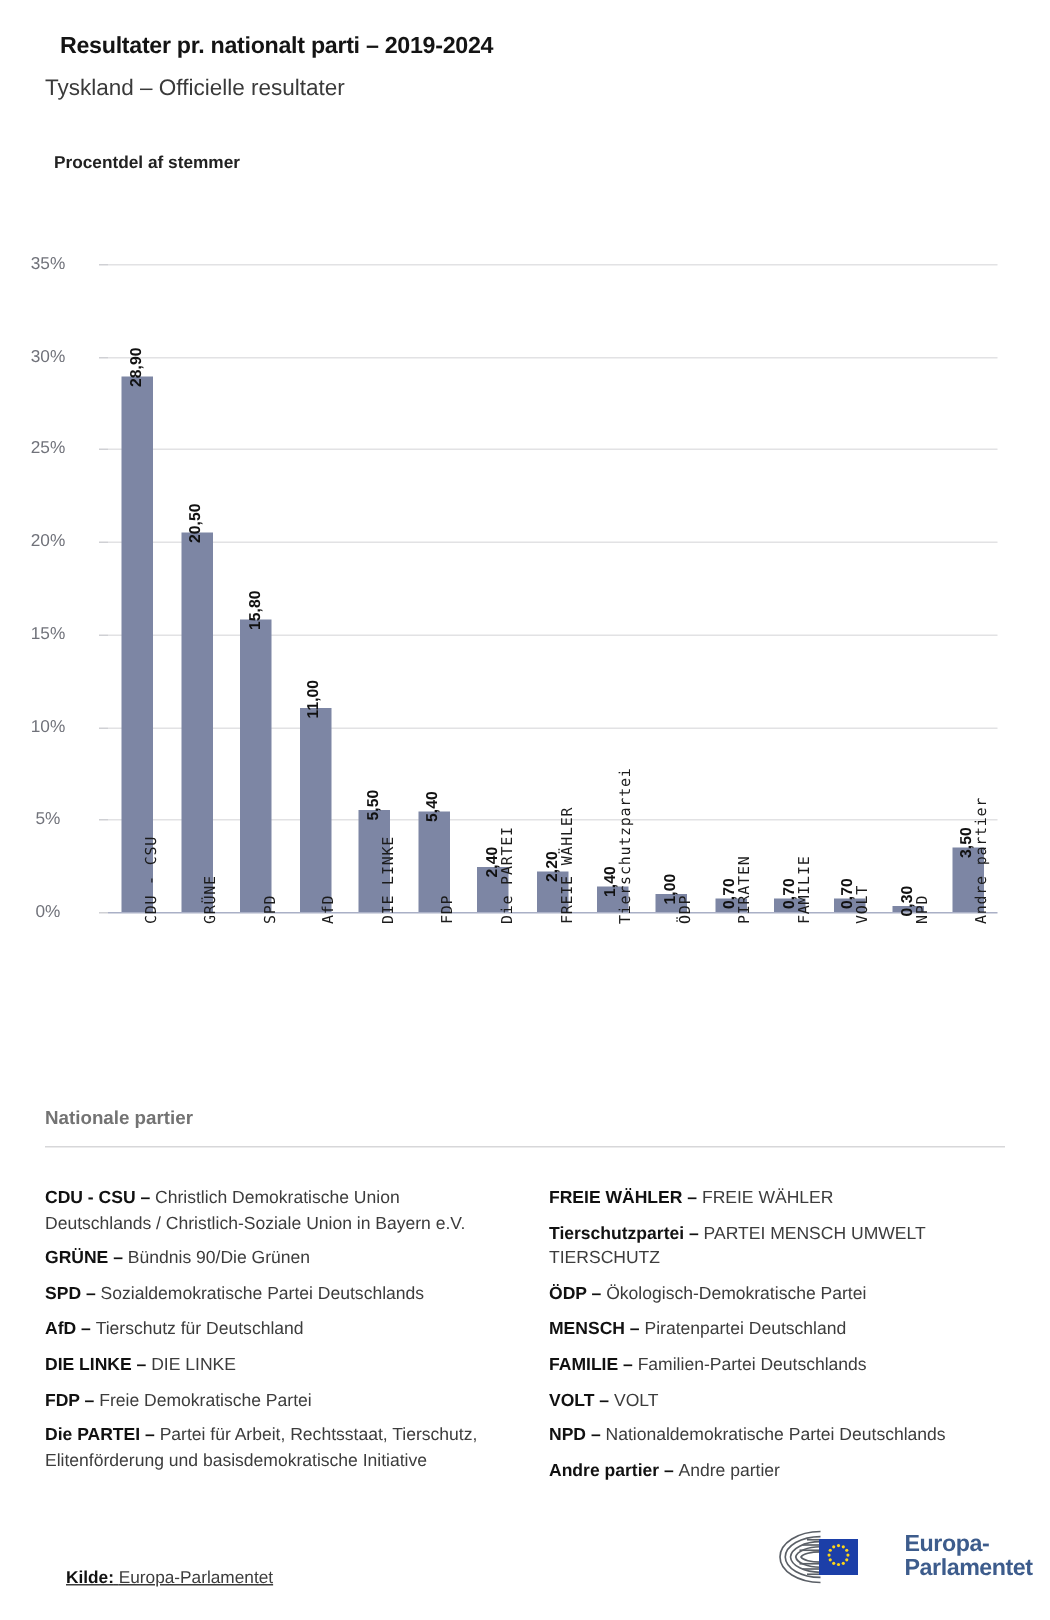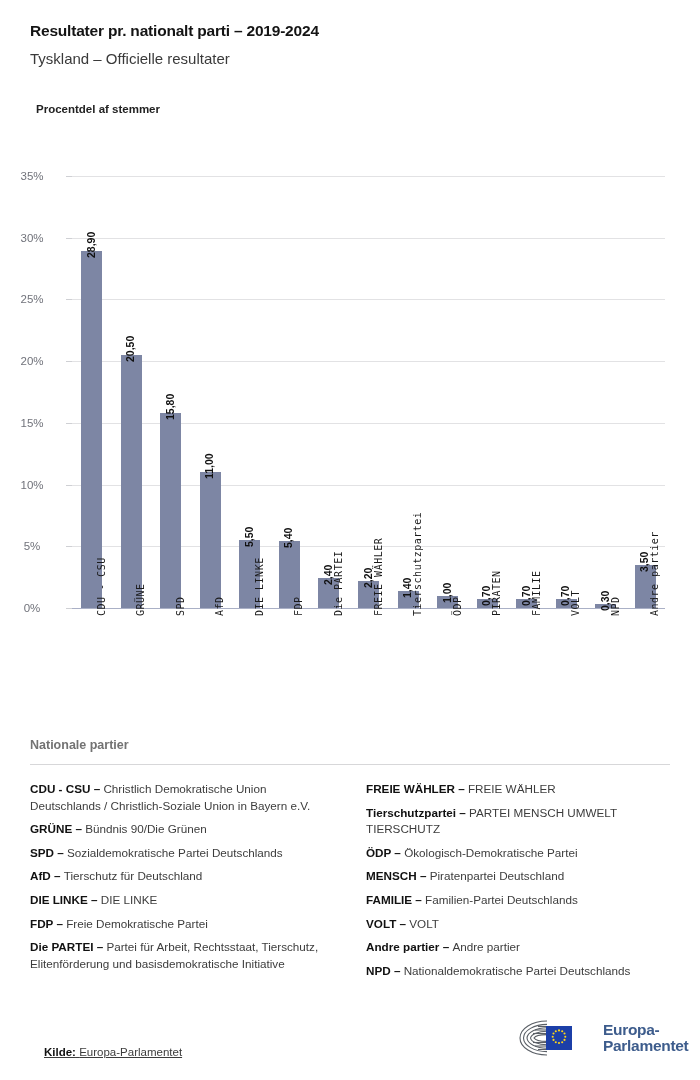--- a/index.html
+++ b/index.html
@@ -7,21 +7,21 @@
     width: 700px; height: 1080px;
     background: #ffffff;
     font-family: "Liberation Sans", sans-serif;
     color: #1c1c1c;
     overflow: hidden;
   }
   .page { position: relative; width: 700px; height: 1080px; }
 
   
   .title {
-    position: absolute; left: 30px; top: 22px;
+    position: absolute; left: 40px; top: 22px;
     font-size: 15.5px; font-weight: bold; letter-spacing: -0.2px;
     color: #141414;
   }
   .subtitle {
     position: absolute; left: 30px; top: 50px;
     font-size: 15px; font-weight: normal; color: #3a3a3a;
   }
   .axis-caption {
     position: absolute; left: 36px; top: 103px;
     font-size: 11.5px; font-weight: bold; color: #222;
@@ -74,21 +74,21 @@
     letter-spacing: 0.5px;
   }
 
   
   .legend { position: absolute; left: 30px; top: 738px; width: 640px; }
   .legend-title { font-size: 12.5px; font-weight: bold; color: #737373; }
   .legend-rule {
     margin-top: 12px; height: 1px; background: #d7d7d9; width: 640px;
   }
   .legend-cols {
-    display: flex; gap: 32px; margin-top: 16px;
+    display: flex; gap: 32px; margin-top: 26px;
   }
   .legend-col { width: 304px; }
   .legend-item {
     font-size: 11.7px; line-height: 1.42; color: #3c3c3c;
     margin-bottom: 7px;
   }
   .legend-item b { color: #111; font-weight: bold; }
 
   
   .source {
@@ -202,22 +202,22 @@
           <div class="legend-item"><b>FDP – </b><span>Freie Demokratische Partei</span></div>
           <div class="legend-item"><b>Die PARTEI – </b><span>Partei für Arbeit, Rechtsstaat, Tierschutz, Elitenförderung und basisdemokratische Initiative</span></div>
         </div>
       <div class="legend-col" id="legend-right">
           <div class="legend-item"><b>FREIE WÄHLER – </b><span>FREIE WÄHLER</span></div>
           <div class="legend-item"><b>Tierschutzpartei – </b><span>PARTEI MENSCH UMWELT TIERSCHUTZ</span></div>
           <div class="legend-item"><b>ÖDP – </b><span>Ökologisch-Demokratische Partei</span></div>
           <div class="legend-item"><b>MENSCH – </b><span>Piratenpartei Deutschland</span></div>
           <div class="legend-item"><b>FAMILIE – </b><span>Familien-Partei Deutschlands</span></div>
           <div class="legend-item"><b>VOLT – </b><span>VOLT</span></div>
+          <div class="legend-item"><b>NPD – </b><span>Nationaldemokratische Partei Deutschlands</span></div>
           <div class="legend-item"><b>Andre partier – </b><span>Andre partier</span></div>
-          <div class="legend-item"><b>NPD – </b><span>Nationaldemokratische Partei Deutschlands</span></div>
         </div>
     </div>
   </div>
 
   <div class="source">
     <b>Kilde:</b>
     <span>Europa-Parlamentet</span>
   </div>
 
   <div class="logo">

